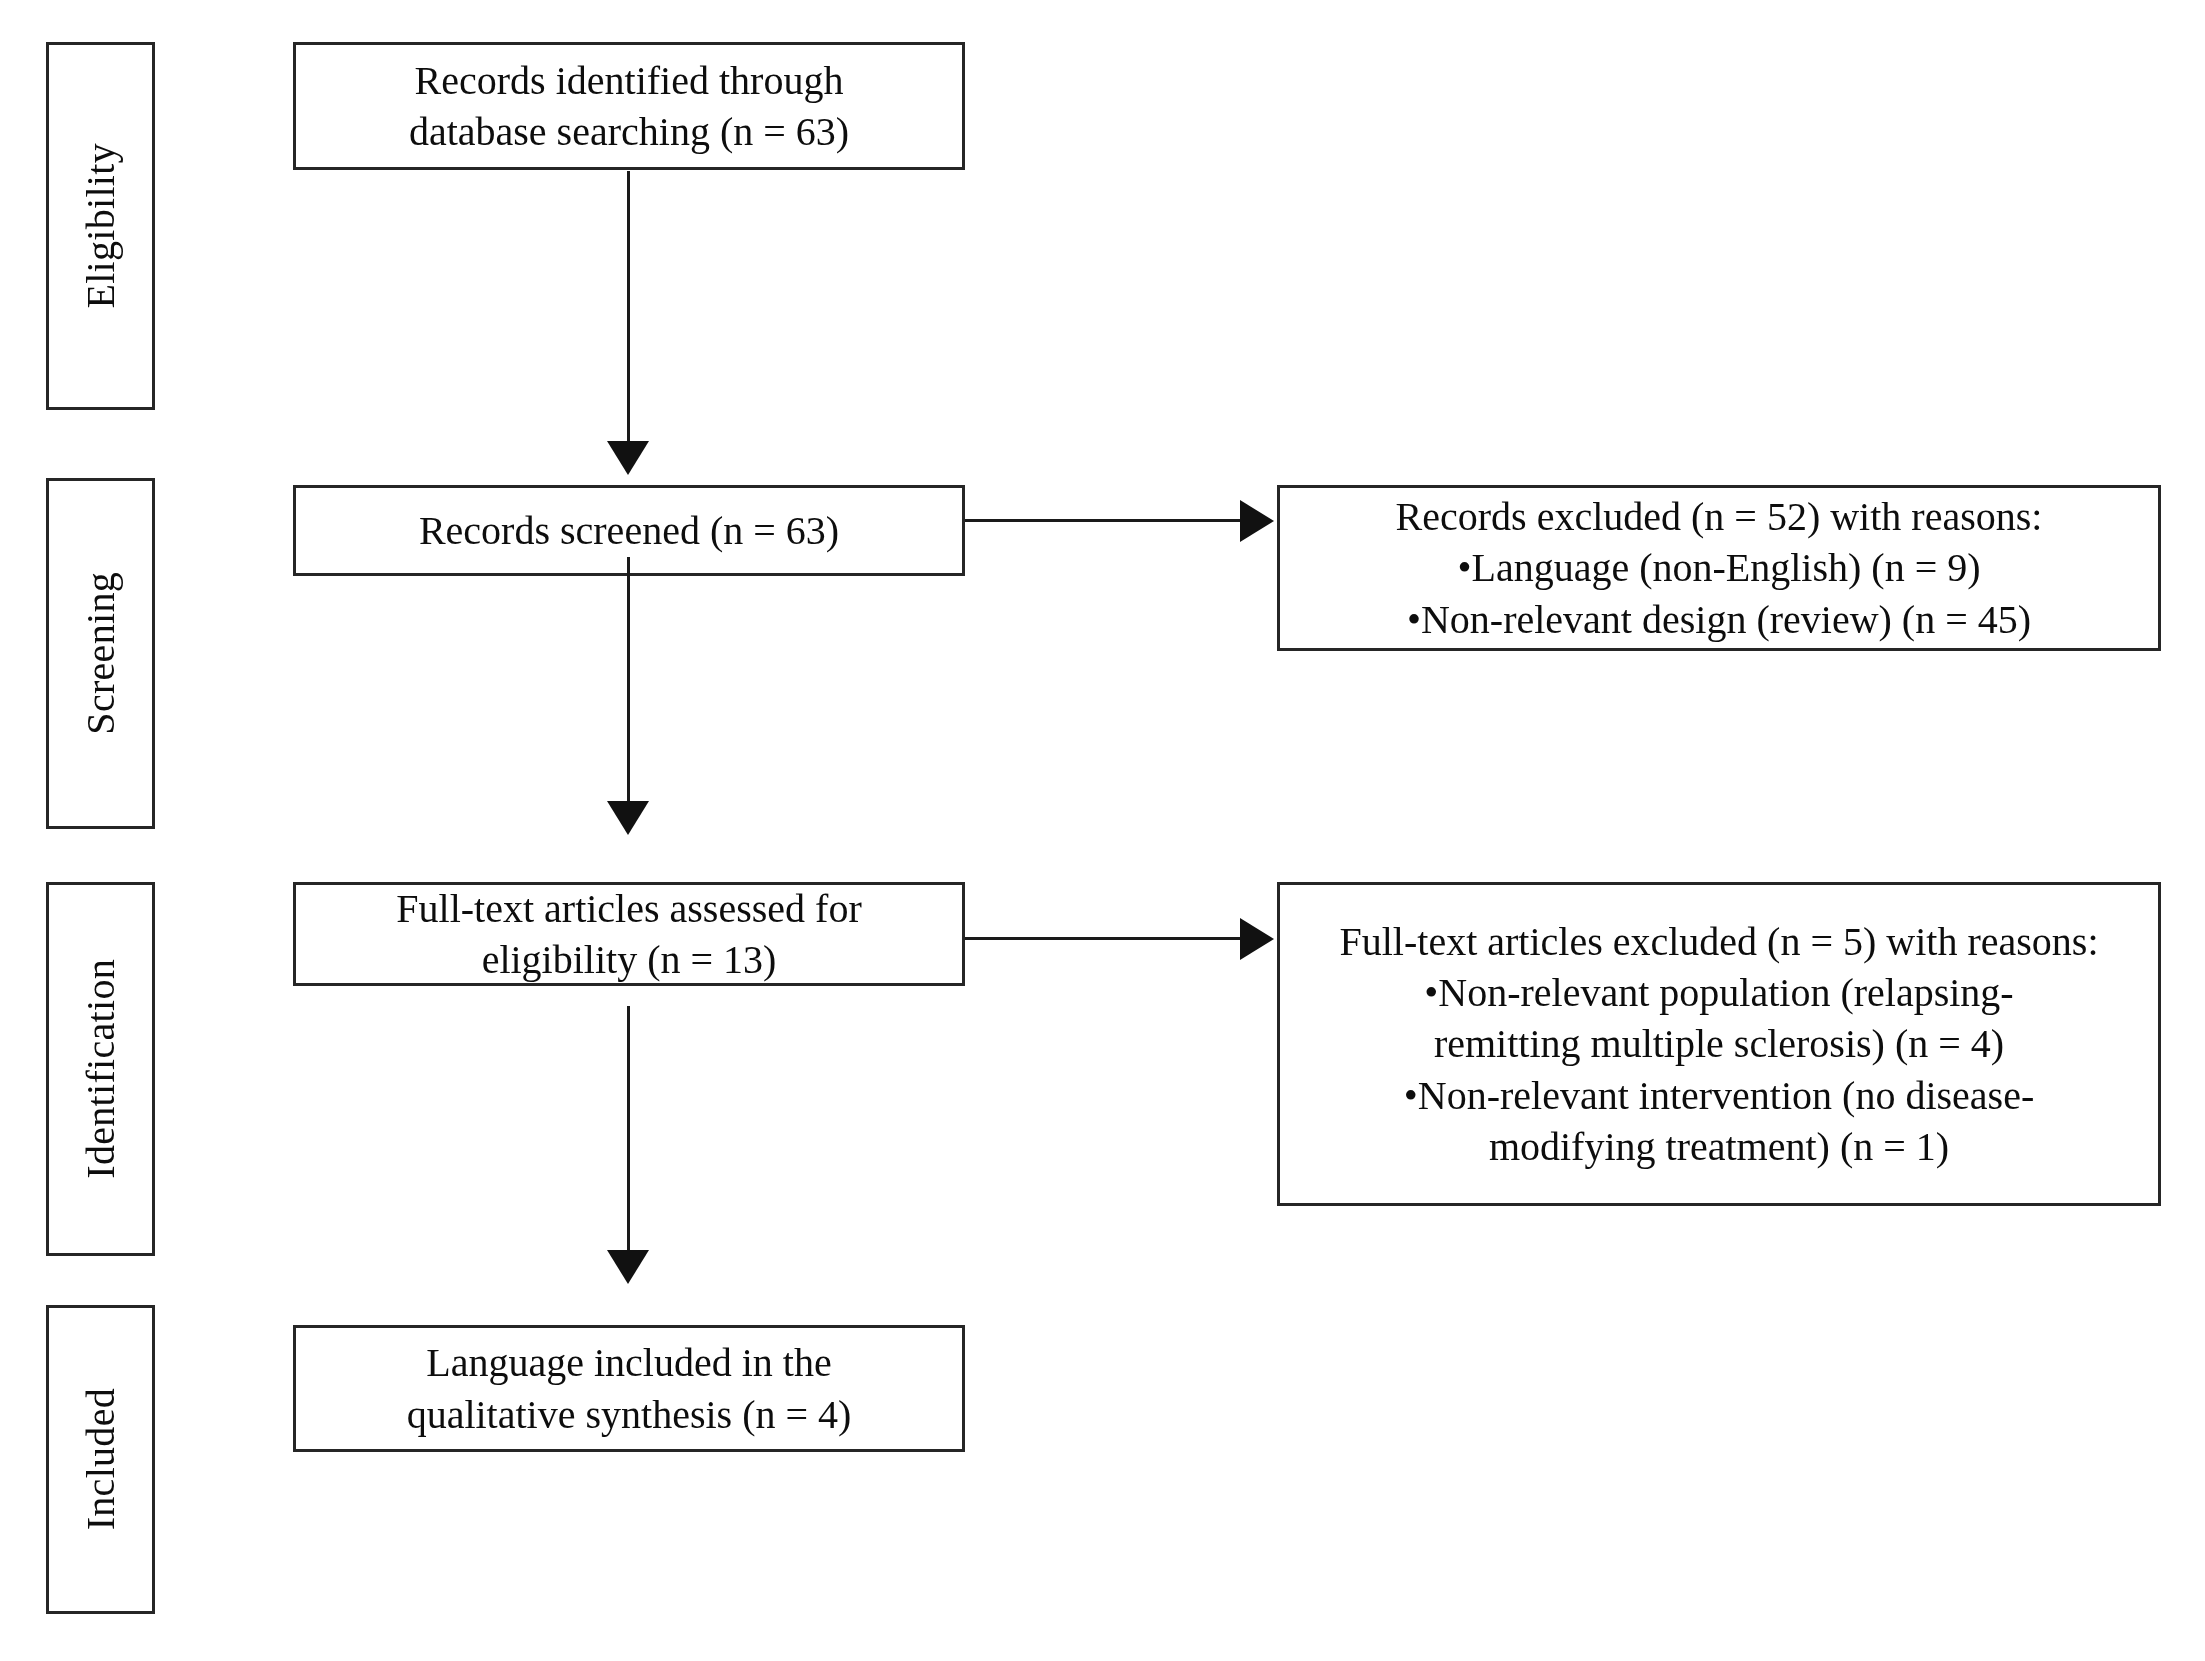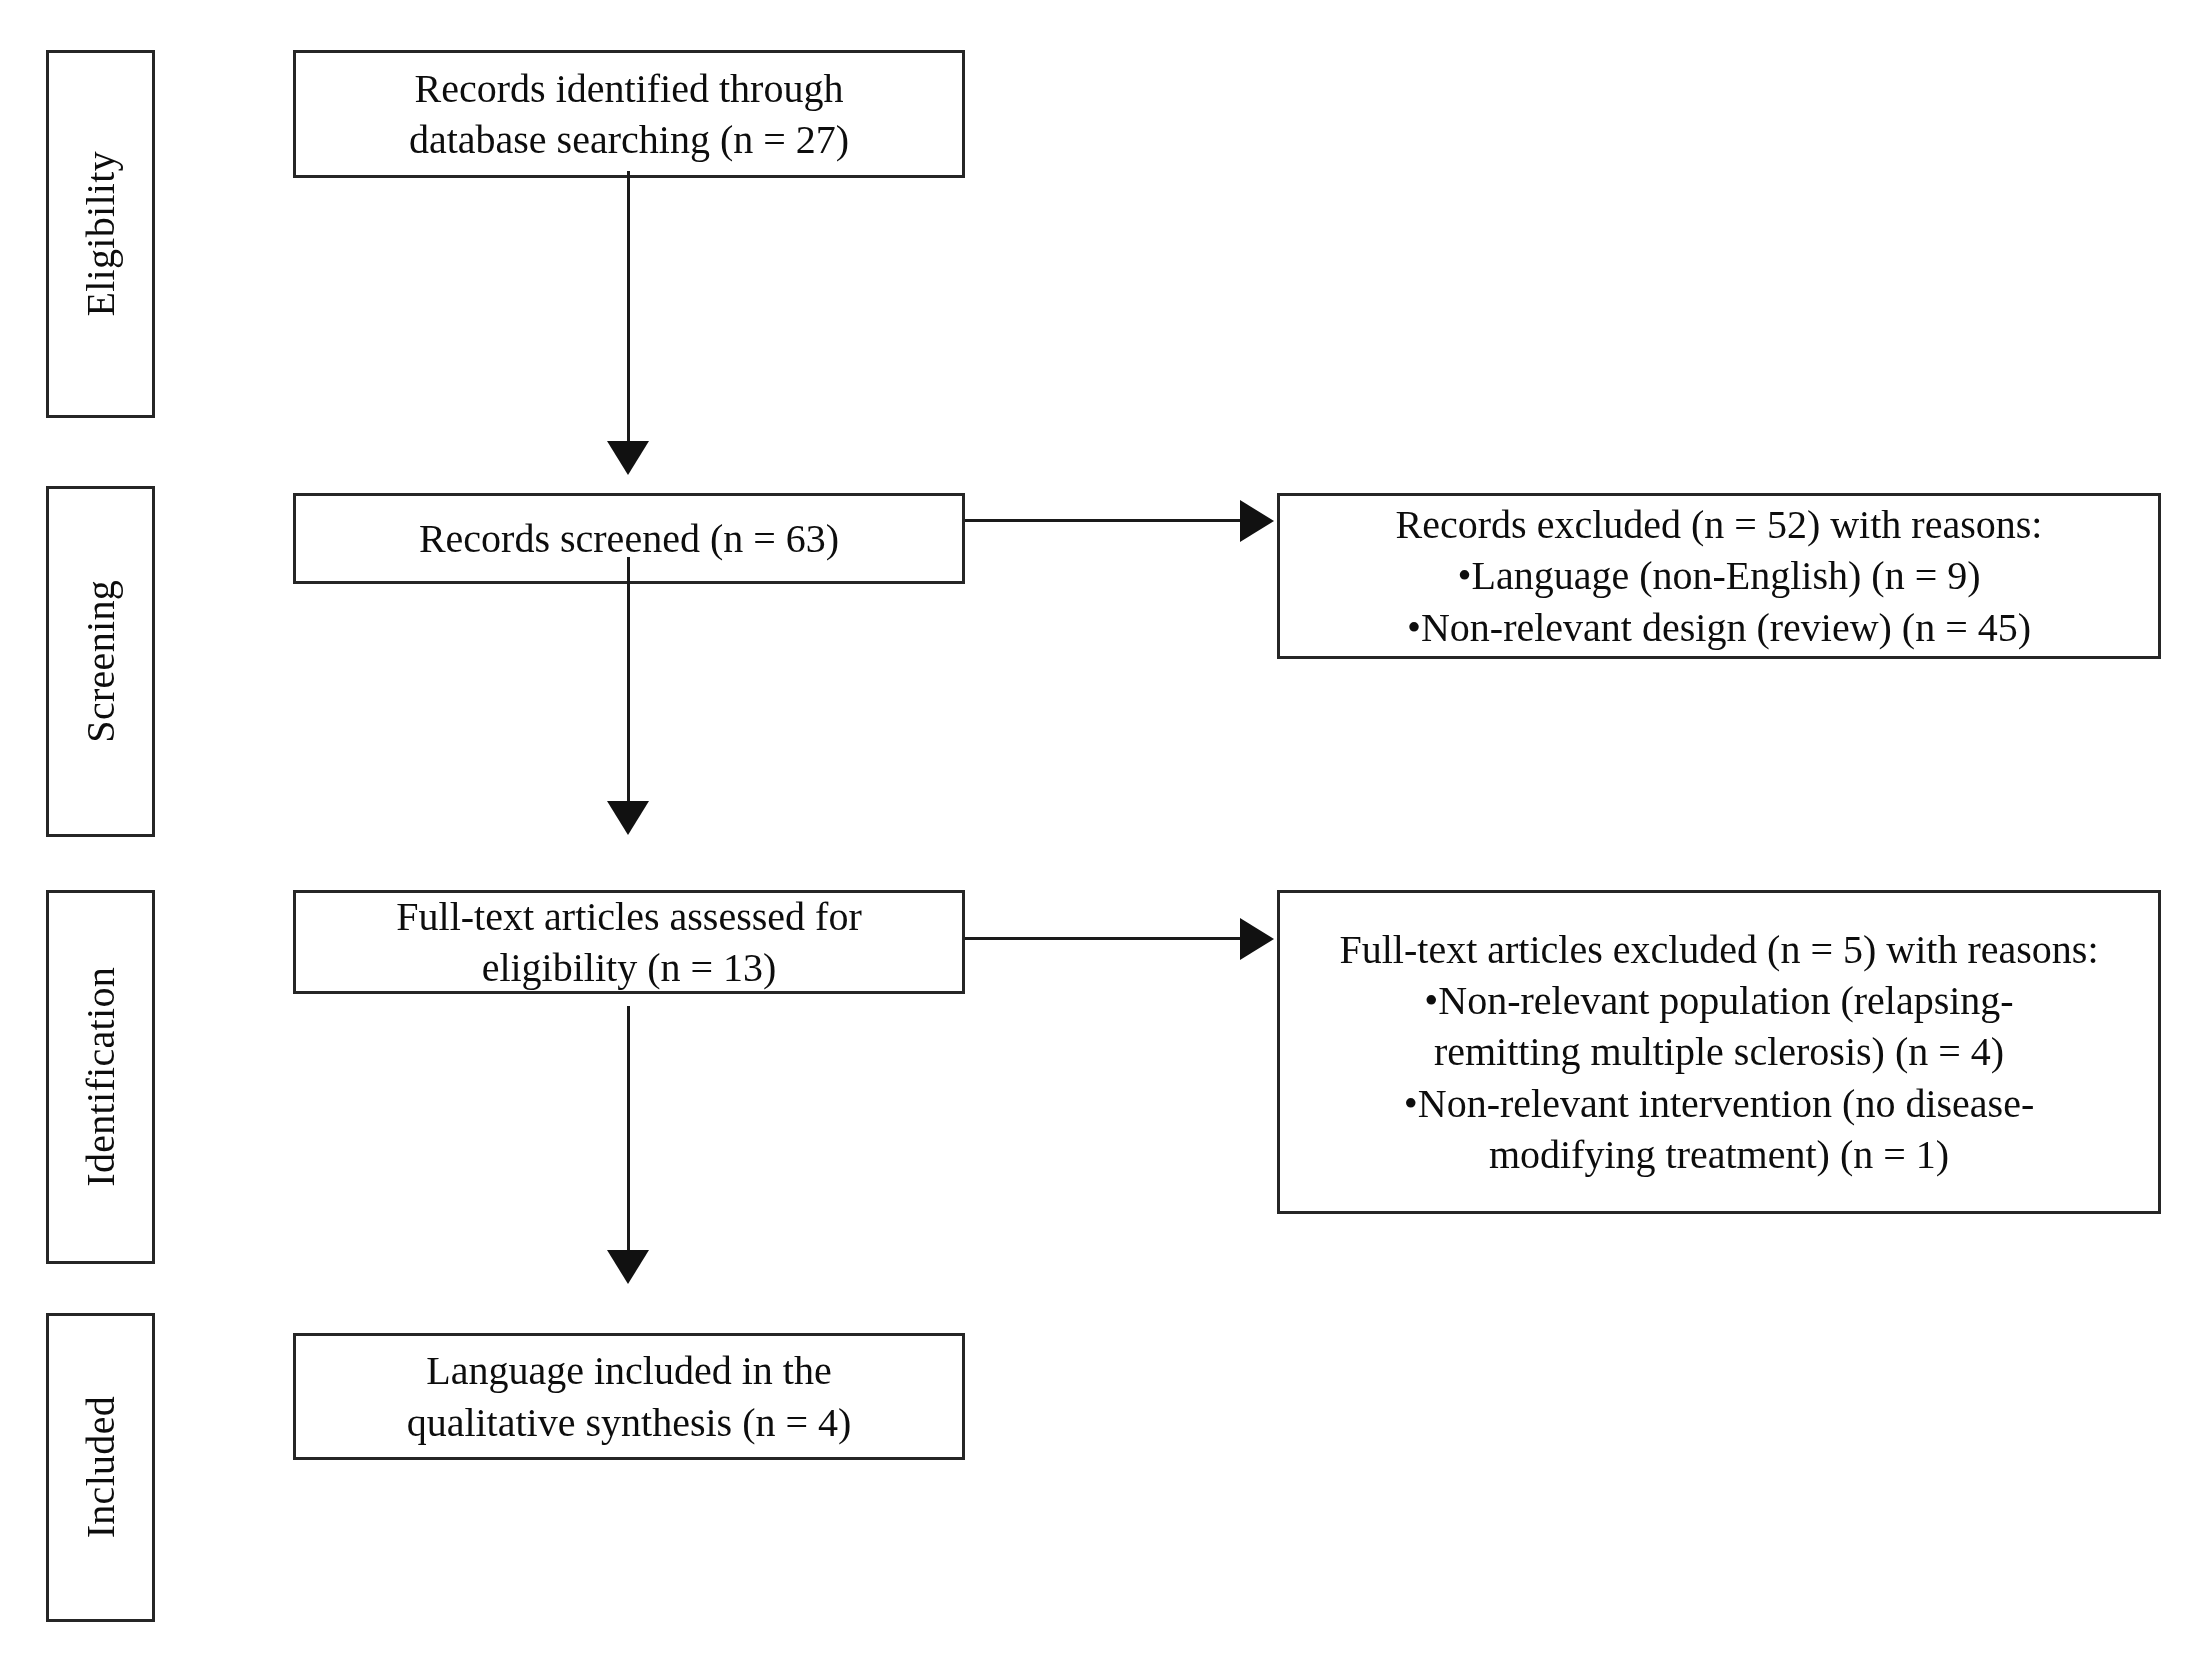--- a/index.html
+++ b/index.html
@@ -20,21 +20,20 @@
 
   
   .box {
     position: absolute;
     box-sizing: border-box;
     border: 3.3px solid #262626;
     background: #ffffff;
     display: flex;
     align-items: center;
     justify-content: center;
-    margin-top: 8px;
   }
 
   
   .stage-box {
     width: 109px;
   }
   .stage-label {
     writing-mode: vertical-rl;
     transform: rotate(180deg);
     white-space: nowrap;
@@ -106,21 +105,21 @@
     <span class="stage-label">Identification</span>
   </div>
 
   <div class="box stage-box" style="left:46px; top:1305px; height:309px;">
     <span class="stage-label">Included</span>
   </div>
 
   <div class="box" style="left:293px; top:42px; width:672px; height:128px;">
     <div class="flow-text">
       <span class="ln">Records identified through</span>
-      <span class="ln">database searching (n = 27)</span>
+      <span class="ln">database searching (n = 63)</span>
     </div>
   </div>
 
   <div class="v-line" style="left:627px; top:171px; height:273px;"></div>
   <div class="arrow-down" style="left:607px; top:441px;"></div>
 
   <div class="box" style="left:293px; top:485px; width:672px; height:91px;">
     <div class="flow-text">
       <span class="ln">Records screened (n = 63)</span>
     </div>

